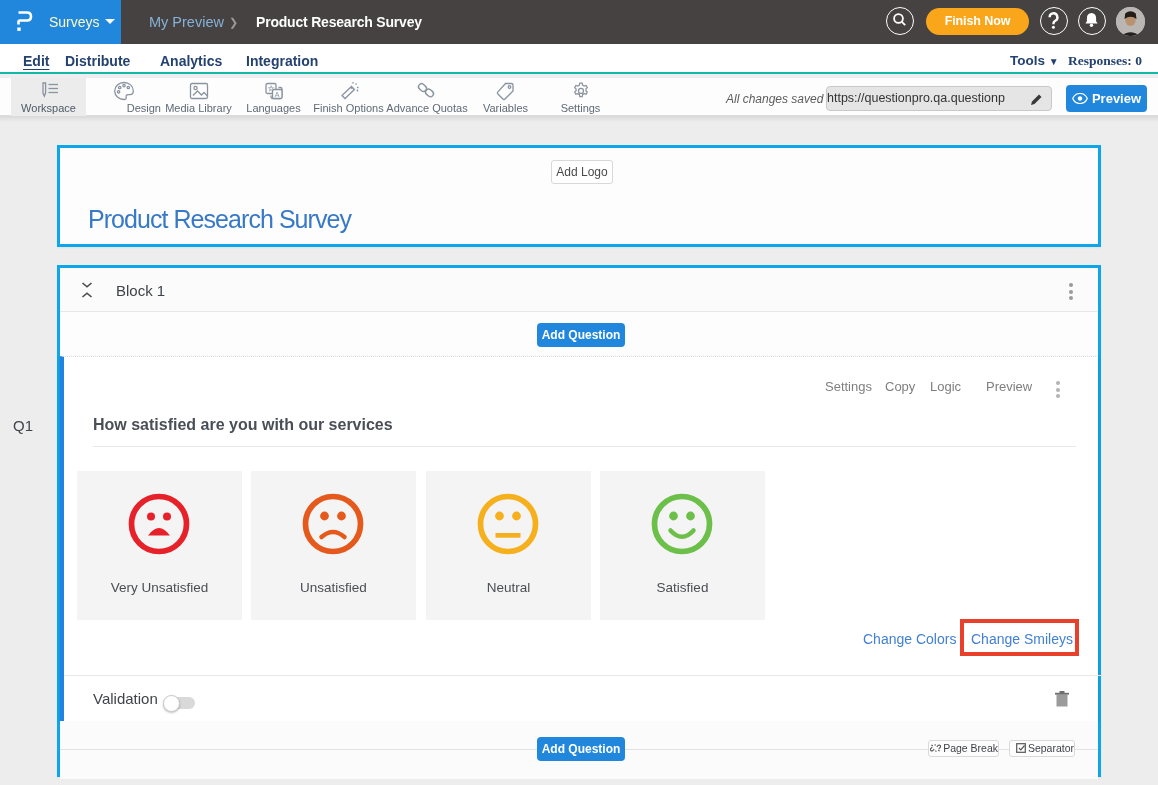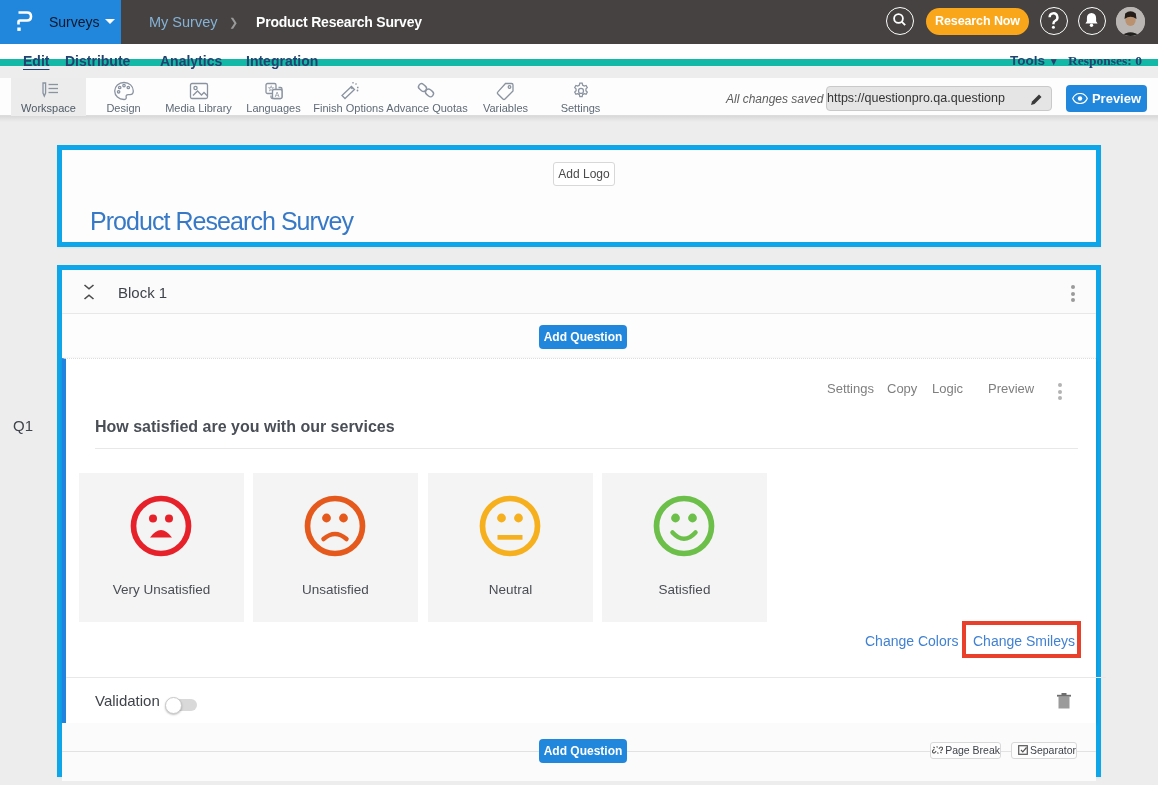--- a/index.html
+++ b/index.html
@@ -3,47 +3,47 @@
 <meta charset="utf-8">
 <style>
   * { margin:0; padding:0; box-sizing:border-box; }
   html,body { width:1158px; height:785px; overflow:hidden; }
   body { font-family:"Liberation Sans", sans-serif; position:relative; background:#ededed; }
   .abs { position:absolute; }
 
   
   .topbar { position:absolute; top:0; left:0; width:1158px; height:44px; background:#454241; }
   .logo-box { position:absolute; top:0; left:0; width:121px; height:44px; background:#2187dd; color:#fff; }
-  .logo-box .lbl { position:absolute; left:49px; top:14px; font-size:14px; color:#0f172a; }
+  .logo-box .lbl { position:absolute; left:49px; top:14px; font-size:14px; color:#fef9c3; }
   .logo-box .caret { position:absolute; left:105px; top:19px; width:0; height:0; border-left:5px solid transparent; border-right:5px solid transparent; border-top:5px solid #fff; }
   .crumb1 { position:absolute; left:149px; top:14px; font-size:14.5px; color:#85b2d6; }
   .crumb-sep { position:absolute; left:229px; top:16px; font-size:11px; color:#9a9a9a; }
   .crumb2 { position:absolute; left:256px; top:14px; font-size:14px; font-weight:bold; letter-spacing:-0.2px; color:#fff; white-space:nowrap; }
   .circ { position:absolute; width:28px; height:28px; border-radius:50%; border:1.5px solid #fff; top:7px; }
   .upgrade { position:absolute; left:926px; top:8px; width:103px; height:27px; white-space:nowrap; background:#f9a61b; border-radius:14px; color:#fff; font-size:12.5px; letter-spacing:-0.1px; font-weight:bold; text-align:center; line-height:27px; }
   .avatar { position:absolute; left:1116px; top:7px; width:29px; height:29px; border-radius:50%; overflow:hidden; background:#b5b1ae; }
 
   
-  .tabs { position:absolute; top:44px; left:0; width:1158px; height:22px; background:#fff; border-bottom:7px solid #14b8a6; }
+  .tabs { position:absolute; top:44px; left:0; width:1158px; height:30px; background:#fff; border-bottom:2px solid #14b8a6; }
   .tab { position:absolute; top:9px; font-size:14px; white-space:nowrap; font-weight:bold; color:#24426f; }
   .tools { position:absolute; top:9px; font-size:13.5px; white-space:nowrap; font-weight:bold; color:#24426f; }
 
   
   .toolbar { position:absolute; top:78px; left:0; width:1158px; height:38px; background:#fdfdfd; border-bottom:1px solid #dcdcdc; }
   .toolbar:after { content:""; position:absolute; left:0; top:38px; width:1158px; height:6px; background:linear-gradient(#d9d9d9, #ededed); }
   .titem { position:absolute; top:0; height:38px; text-align:center; color:#626c79; }
   .titem .ic { display:block; margin:3px auto 0; }
   .titem .tl { display:block; font-size:11px; margin-top:1px; color:#5f6a76; white-space:nowrap; }
   .titem.active { background:#ececec; }
   .saved { position:absolute; left:726px; top:14px; font-size:12px; white-space:nowrap; font-style:italic; color:#5d5d5d; }
   .urlbox { position:absolute; left:826px; top:8px; width:226px; height:25px; background:#e5e5e5; border:1px solid #c9c9c9; border-radius:4px; font-size:12.5px; color:#333; line-height:23px; white-space:nowrap; overflow:hidden; }
   .preview-btn { position:absolute; left:1066px; top:7px; width:81px; height:27px; background:#2187dd; border-radius:4px; color:#fff; font-size:13px; font-weight:bold; text-align:center; line-height:27px; white-space:nowrap; }
 
   
-  .card { position:absolute; left:57px; width:1044px; background:#fdfdfd; border:5px solid #0ea5e9; box-shadow:0 1px 2px rgba(0,0,0,0.05); }
+  .card { position:absolute; left:57px; width:1044px; background:#fdfdfd; border:3px solid #0ea5e9; box-shadow:0 1px 2px rgba(0,0,0,0.05); }
   .survey-head { top:145px; height:102px; }
   .addlogo { position:absolute; left:491px; top:12px; width:62px; height:24px; background:#fff; border:1px solid #d8d8d8; border-radius:3px; font-size:12px; color:#4a4a4a; text-align:center; line-height:22px; }
   .title { position:absolute; left:28px; top:57px; font-size:25px; letter-spacing:-0.95px; color:#3779c7; white-space:nowrap; }
 
   .block { top:265px; height:512px; }
   .block-header { position:absolute; top:0; left:0; width:100%; height:44px; background:#fbfbfb; border-bottom:1px solid #e8e8e8; }
   .block-title { position:absolute; left:56px; top:14px; font-size:15px; color:#3f434a; }
   .dots { position:absolute; width:4px; }
   .dots i { display:block; width:4px; height:4px; border-radius:50%; background:#9a9a9a; margin-bottom:2.5px; }
   .addq-row { position:absolute; top:44px; left:0; width:100%; height:44px; }
@@ -74,31 +74,31 @@
 
 <div class="topbar">
   <div class="logo-box">
     <svg class="abs" style="left:17px;top:10px" width="16" height="23" viewBox="0 0 16 23">
       <path d="M1.5 2.5 H10 Q14 2.5 14 6.5 Q14 10.5 10 10.5 H3 Q1.5 10.5 1.5 12 V14.5" fill="none" stroke="#fff" stroke-width="2.6"></path>
       <rect x="0.3" y="17.5" width="3.4" height="3.4" fill="#fff"></rect>
     </svg>
     <span class="lbl">Surveys</span>
     <span class="caret"></span>
   </div>
-  <span class="crumb1">My Survey</span>
+  <span class="crumb1">My Preview</span>
   <span class="crumb-sep">❯</span>
   <span class="crumb2">Product Research Survey</span>
 
   <div class="circ" style="left:886px;">
     <svg width="25" height="25" viewBox="0 0 25 25" style="position:absolute;left:0;top:0">
       <circle cx="11.5" cy="10.5" r="4.4" fill="none" stroke="#fff" stroke-width="1.8"></circle>
       <line x1="14.8" y1="13.8" x2="18.2" y2="17.2" stroke="#fff" stroke-width="1.8"></line>
     </svg>
   </div>
-  <div class="upgrade">Research Now</div>
+  <div class="upgrade">Finish Now</div>
   <div class="circ" style="left:1040px;">
     <svg width="25" height="25" viewBox="0 0 25 25" style="position:absolute;left:0;top:0">
       <path d="M8.6 9.2 a3.9 3.9 0 1 1 5.7 3.5 c-1.3 0.7 -1.8 1.3 -1.8 2.6 v0.9" fill="none" stroke="#fff" stroke-width="2.4"></path>
       <circle cx="12.4" cy="19.3" r="1.5" fill="#fff"></circle>
     </svg>
   </div>
   <div class="circ" style="left:1078px;">
     <svg width="25" height="25" viewBox="0 0 25 25" style="position:absolute;left:0;top:0">
       <path d="M12.5 5 c-3 0 -4.6 2.2 -4.6 5 v3.2 l-1.5 2.3 h12.2 l-1.5 -2.3 v-3.2 c0 -2.8 -1.6 -5 -4.6 -5 z" fill="#fff"></path>
       <circle cx="12.5" cy="17.3" r="1.7" fill="#fff"></circle>
@@ -128,21 +128,21 @@
     <svg class="ic" width="22" height="20" viewBox="0 0 22 20">
       <g fill="none" stroke="#8a93a0" stroke-width="1.3">
         <path d="M5 2 h2.6 v10 l-1.3 3 l-1.3 -3 z"></path>
         <line x1="10.5" y1="3.5" x2="20" y2="3.5"></line>
         <line x1="10.5" y1="7.5" x2="20" y2="7.5"></line>
         <line x1="10.5" y1="11.5" x2="20" y2="11.5"></line>
       </g>
     </svg>
     <span class="tl" style="color:#4e5a66;">Workspace</span>
   </div>
-  <div class="titem" style="left:86px; width:75px;">
+  <div class="titem" style="left:86px; width:75px;text-align:right;">
     <svg class="ic" width="22" height="20" viewBox="0 0 22 20">
       <g fill="none" stroke="#8a93a0" stroke-width="1.3">
         <path d="M11 1.5 c-5.2 0 -9.3 3.8 -9.3 8.5 s4.1 8.5 9.3 8.5 c1.6 0 2.6 -1 2.2 -2.3 c-0.4 -1.4 0.3 -2.6 1.9 -2.6 h1.9 c2 0 3.3 -1.4 3.3 -3.6 C20.3 5 16.2 1.5 11 1.5 z"></path>
         <circle cx="6.7" cy="6.5" r="1.2"></circle>
         <circle cx="11" cy="4.6" r="1.2"></circle>
         <circle cx="15.3" cy="6.5" r="1.2"></circle>
         <circle cx="5.6" cy="10.8" r="1.2"></circle>
       </g>
     </svg>
     <span class="tl">Design</span>

